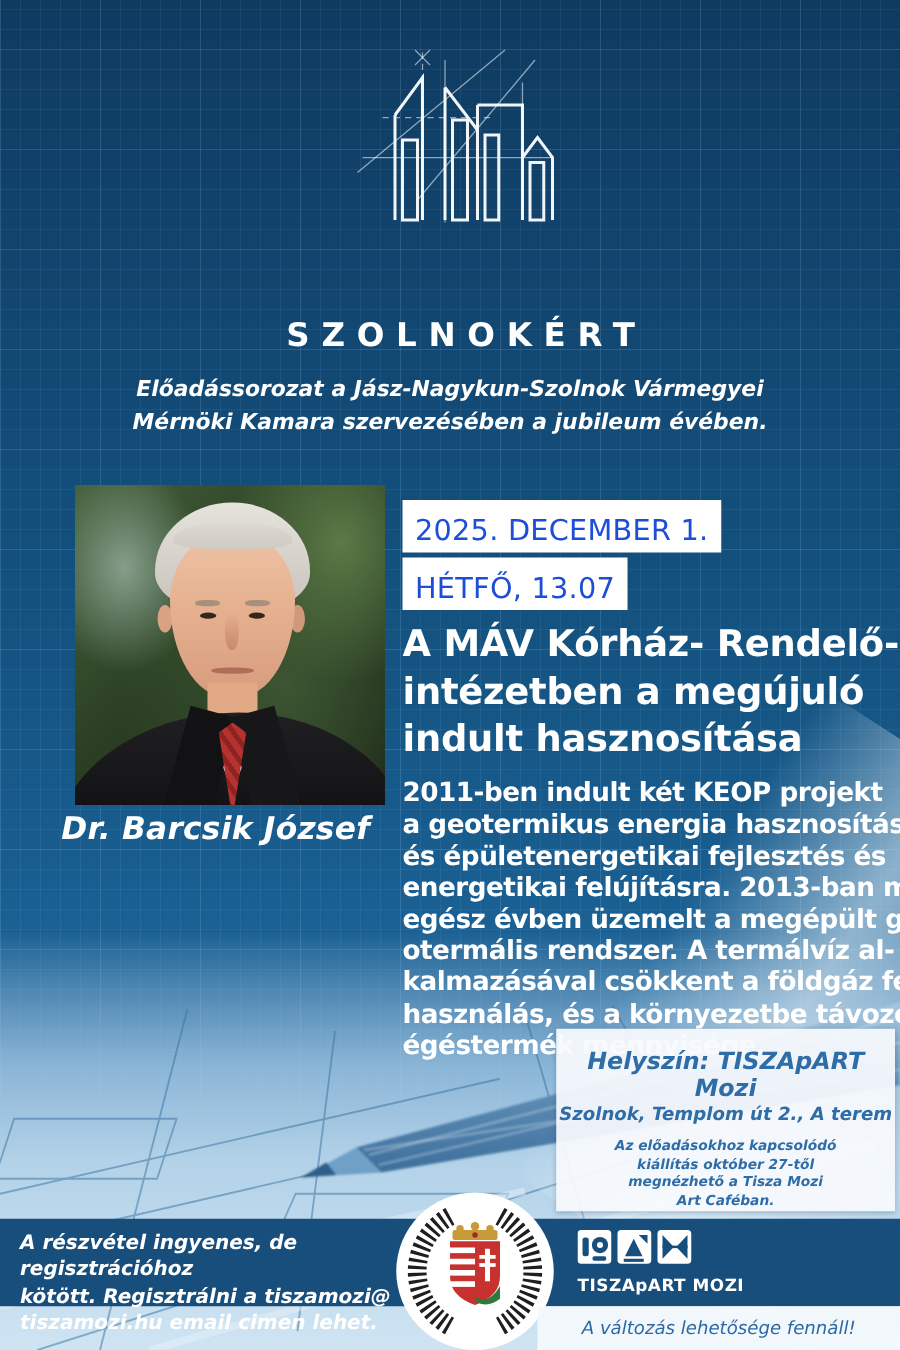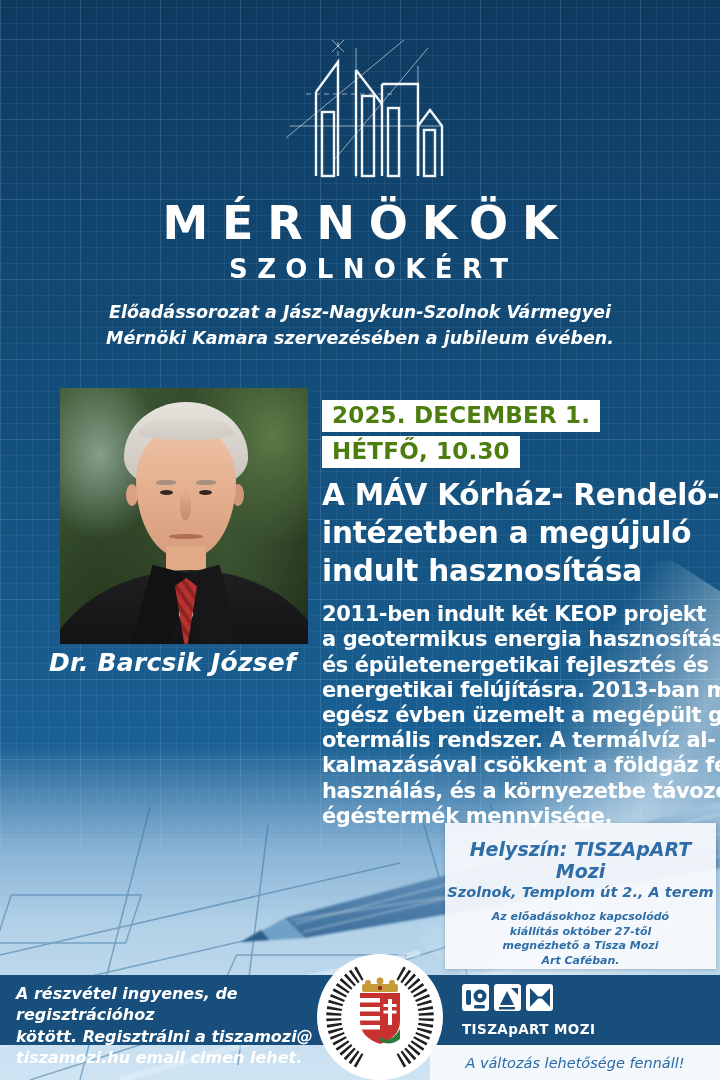--- a/index.html
+++ b/index.html
@@ -64,22 +64,22 @@
   .lap-r{left:134px;top:180px;width:38px;height:92px;background:#17171a;transform:rotate(-15deg);}
   .tie{left:115px;top:190px;width:22px;height:66px;
     background:repeating-linear-gradient(55deg,#b5322f 0 5px,#8e2422 5px 9px);
     clip-path:polygon(50% 0,100% 12%,58% 100%,42% 100%,0 12%);}
   
   .caption{left:10px;top:648px;width:286px;text-align:right;color:#fff;}
   .speaker-name{font-size:25px;font-weight:800;font-style:italic;letter-spacing:.2px;}
   .speaker-quals{margin-top:3px;font-size:20.5px;font-style:italic;font-weight:500;line-height:1.32;white-space:pre-line;}
   
   .event-col{left:322px;top:400px;width:398px;}
-  .badge{display:table;background:#fff;color:#4d7c0f;font-weight:700;font-size:23px;
-    padding:2px 10px 4px;margin-bottom:4px;letter-spacing:.2px;}
+  .badge{display:table;background:#fff;color:#1d4ed8;font-weight:400;font-size:23px;
+    padding:12px 10px 4px;margin-bottom:4px;letter-spacing:.2px;}
   .event-title{margin-top:9px;color:#fff;font-size:29.5px;font-weight:800;line-height:1.28;
     white-space:pre;letter-spacing:-.2px;}
   .event-desc{margin-top:12px;color:#fff;font-size:21px;font-weight:700;line-height:1.2;
     white-space:pre;letter-spacing:-.4px;}
   
   .venue{left:445px;top:823px;width:271px;height:146px;background:rgba(247,250,253,.93);
     text-align:center;color:#2e6da7;font-style:italic;box-shadow:0 1px 4px rgba(10,40,70,.25);}
   .venue-location{margin-top:15px;font-size:19px;font-weight:700;}
   .venue-address{font-size:14.5px;font-weight:600;margin-top:2px;}
   .venue-note{font-size:11px;font-weight:600;margin-top:10px;line-height:1.33;white-space:pre-line;}
@@ -162,21 +162,20 @@
       <path d="M80,32 L80,138 M80,32 L106,66"></path>
       <path d="M106,46 L142,46 L142,138 M106,46 L106,138"></path>
       <path d="M142,88 L154,72 L166,88 L166,138 M142,88 L142,138"></path>
       <rect x="46" y="74" width="12" height="64"></rect>
       <rect x="86" y="58" width="12" height="80"></rect>
       <rect x="112" y="70" width="11" height="68"></rect>
       <rect x="148" y="92" width="11" height="46"></rect>
     </g>
   </svg>
 
-  <div class="brand-title abs">MÉRNÖKÖK</div>
   <div class="brand-sub abs">SZOLNOKÉRT</div>
   <div class="intro abs">Előadássorozat a Jász-Nagykun-Szolnok Vármegyei
 Mérnöki Kamara szervezésében a jubileum évében.</div>
 
   <div class="photo abs">
     <div class="hair"></div>
     <div class="ear-l"></div>
     <div class="ear-r"></div>
     <div class="face"></div>
     <div class="fringe"></div>
@@ -193,21 +192,21 @@
     <div class="lap-r"></div>
     <div class="tie"></div>
   </div>
 
   <div class="caption abs">
     <div class="speaker-name">Dr. Barcsik József</div>
   </div>
 
   <div class="event-col abs">
     <div class="badge">2025. DECEMBER 1.</div>
-    <div class="badge">HÉTFŐ, 10.30</div>
+    <div class="badge">HÉTFŐ, 13.07</div>
     <div class="event-title">A MÁV Kórház- Rendelő-
 intézetben a megújuló
 indult hasznosítása</div>
     <div class="event-desc">2011-ben indult két KEOP projekt
 a geotermikus energia hasznosítása,
 és épületenergetikai fejlesztés és
 energetikai felújításra. 2013-ban már
 egész évben üzemelt a megépült ge-
 otermális rendszer. A termálvíz al-
 kalmazásával csökkent a földgáz fel-

